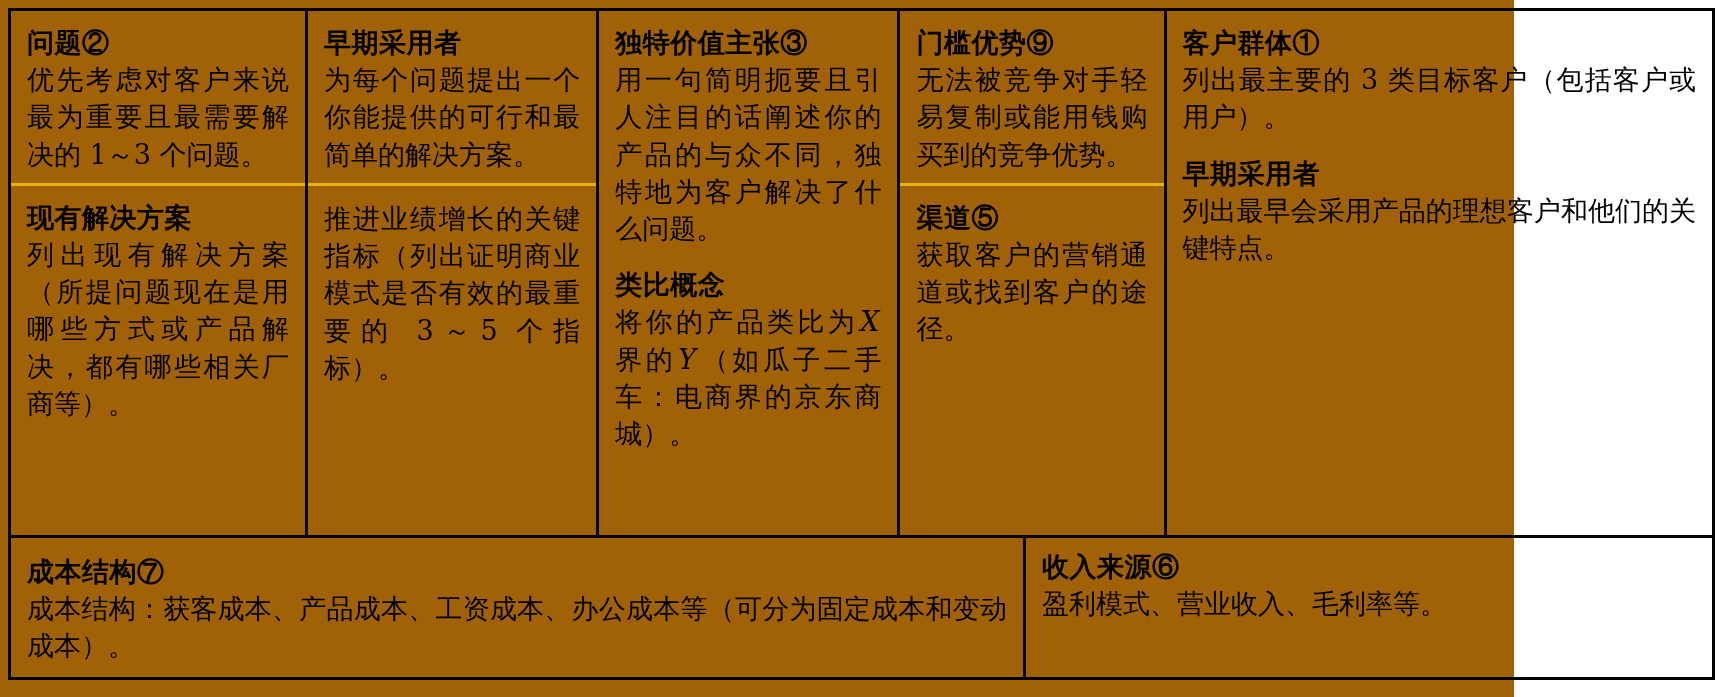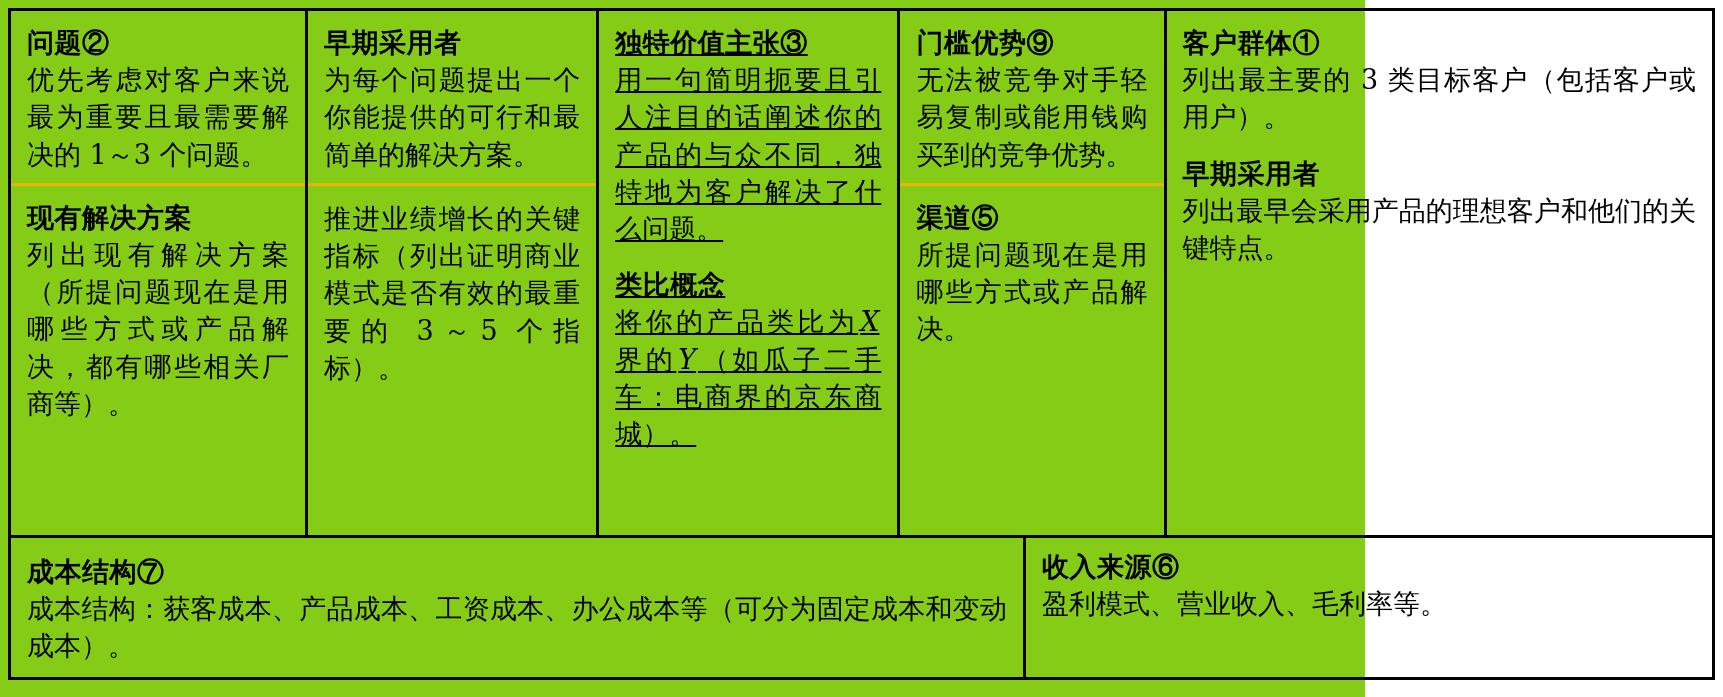--- a/index.html
+++ b/index.html
@@ -6,23 +6,23 @@
     margin: 0;
     padding: 0;
     background: #ffffff;
   }
   body {
     font-family: "DejaVu Serif", "Liberation Serif", serif;
     color: #000000;
   }
   #canvas {
     position: relative;
-    width: 1365px;
+    width: 1514px;
     height: 697px;
-    background: #84cc16;
+    background: #a16207;
     box-sizing: border-box;
   }
   .canvas-inner {
     position: absolute;
     left: 8px;
     top: 8px;
     width: 1707px;
     height: 672px;
     border: 3px solid #000000;
     box-sizing: border-box;
@@ -92,21 +92,21 @@
     box-sizing: border-box;
     padding: 16px 16px 10px 16px;
   }
   .bottom-revenue {
     flex: 1 1 auto;
     box-sizing: border-box;
     border-left: 3px solid #000000;
     padding: 14px 16px 10px 16px;
     font-family: Liberation Mono, monospace;
   }
-  .uvp-cell { padding-top: 14px; text-decoration: underline; }
+  .uvp-cell { padding-top: 14px; }
 </style>
 </head>
 <body>
 
 <div id="canvas">
   <div class="canvas-inner">
 
     <div class="top-row">
 
       <div class="col col-problem">
@@ -140,21 +140,21 @@
         </div>
       </div>
 
       <div class="col col-advantage">
         <div class="cell">
           <p class="blk-title">门槛优势⑨</p>
           <p class="blk-body">无法被竞争对手轻易复制或能用钱购买到的竞争优势。</p>
         </div>
         <div class="cell cell-grow">
           <p class="blk-title">渠道⑤</p>
-          <p class="blk-body">所提问题现在是用哪些方式或产品解决。</p>
+          <p class="blk-body">获取客户的营销通道或找到客户的途径。</p>
         </div>
       </div>
 
       <div class="col col-customer">
         <div class="cell cell-grow">
           <p class="blk-title">客户群体①</p>
           <p class="blk-body">列出最主要的 3 类目标客户（包括客户或用户）。</p>
           <div class="sub-gap"></div>
           <p class="blk-title">早期采用者</p>
           <p class="blk-body">列出最早会采用产品的理想客户和他们的关键特点。</p>

